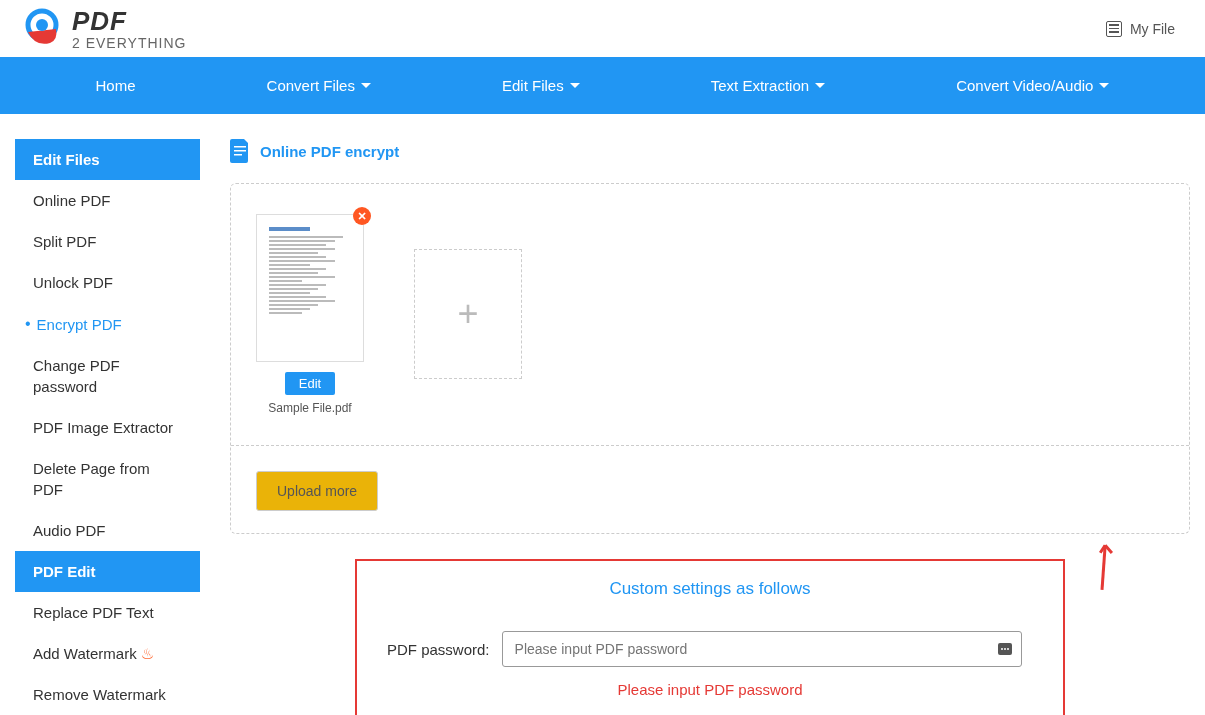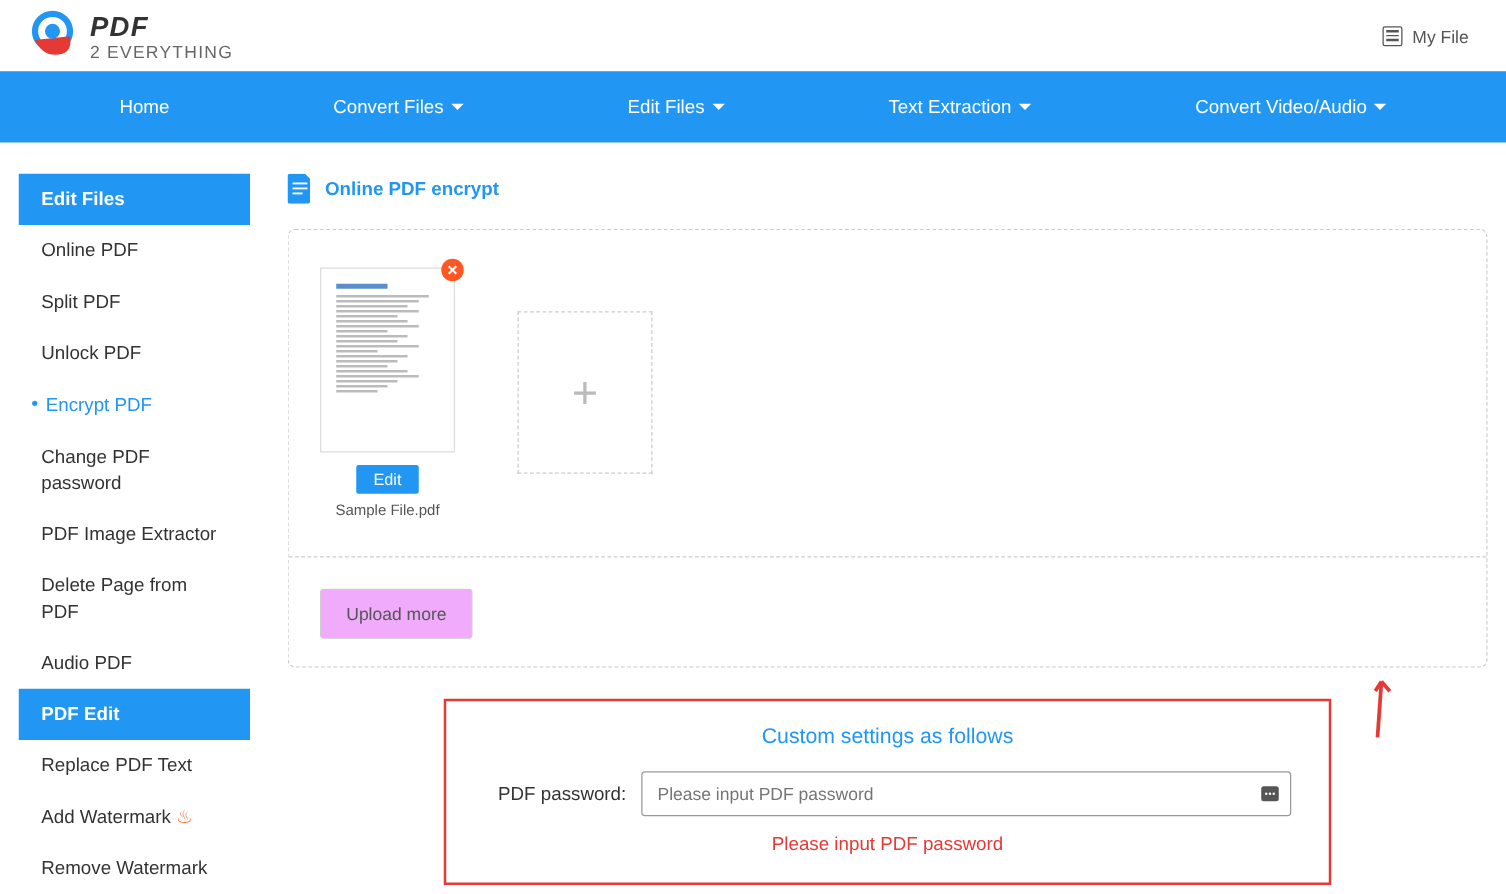--- a/index.html
+++ b/index.html
@@ -3,21 +3,21 @@
 <meta charset="utf-8">
 <style>
 * { margin: 0; padding: 0; box-sizing: border-box; font-family: Arial, sans-serif; }
 body { background: #fff; width: 1205px; height: 715px; overflow: hidden; position: relative; }
 
 .header { height: 57px; display: flex; align-items: center; justify-content: space-between; padding: 0 20px; }
 .logo { display: flex; align-items: center; gap: 8px; }
 .logo-icon { width: 44px; height: 44px; position: relative; }
 .logo-icon svg { width: 100%; height: 100%; }
 .logo-text { display: flex; flex-direction: column; }
-.logo-main { font-size: 22px; font-weight: 900; font-style: italic; color: #333; letter-spacing: 1px; }
+.logo-main { font-size: 26px; font-weight: 900; font-style: italic; color: #333; letter-spacing: 1px; }
 .logo-sub { font-size: 14px; color: #666; letter-spacing: 1px; margin-top: -2px; text-align: center; }
 .myfile { display: flex; align-items: center; gap: 8px; color: #555; font-size: 14px; cursor: pointer; padding: 5px 10px; }
 .myfile-icon { width: 16px; height: 16px; border: 1.5px solid #555; border-radius: 2px; display: flex; flex-direction: column; justify-content: center; gap: 2px; padding: 2px; }
 .myfile-icon span { height: 1.5px; background: #555; }
 
 .nav { height: 57px; background: #2196F3; display: flex; align-items: center; justify-content: space-around; padding: 0 30px; }
 .nav-item { color: #fff; font-size: 15px; cursor: pointer; display: flex; align-items: center; gap: 6px; }
 .nav-caret { width: 0; height: 0; border-left: 5px solid transparent; border-right: 5px solid transparent; border-top: 5px solid #fff; }
 
 .main { display: flex; gap: 30px; padding: 25px 15px 0 15px; }
@@ -49,30 +49,30 @@
 .remove-btn { position: absolute; top: -8px; right: -8px; width: 18px; height: 18px; background: #FF5722; border-radius: 50%; color: #fff; display: flex; align-items: center; justify-content: center; font-size: 11px; cursor: pointer; font-weight: bold; }
 .edit-btn { background: #2196F3; color: #fff; border: none; padding: 4px 14px; font-size: 13px; margin-top: 10px; cursor: pointer; border-radius: 2px; }
 .file-name { font-size: 12px; color: #555; margin-top: 6px; }
 
 .add-more { width: 108px; height: 130px; border: 1.5px dashed #ccc; display: flex; align-items: center; justify-content: center; cursor: pointer; margin-top: 35px; }
 .plus-icon { font-size: 36px; color: #bbb; font-weight: 300; }
 
 .upload-footer { display: flex; justify-content: space-between; align-items: center; border-top: 1.5px dashed #ccc; margin: 0 -25px -15px; padding: 25px 25px 22px; }
 .upload-status { color: #777; font-size: 14px; }
 .footer-buttons { display: flex; gap: 18px; align-items: center; }
-.upload-more-btn { background: #f0abfc; border: 1px solid #ccc; padding: 11px 20px; font-size: 14px; color: #555; cursor: pointer; border-radius: 3px; }
+.upload-more-btn { background: #eab308; border: 1px solid #ccc; padding: 11px 20px; font-size: 14px; color: #555; cursor: pointer; border-radius: 3px; }
 .processing-btn { background: #4A9FE8; color: #fff; border: none; padding: 11px 22px; font-size: 14px; cursor: pointer; display: flex; align-items: center; gap: 8px; border-radius: 3px; }
 .processing-box { border: 2px solid #E53935; padding: 8px; border-radius: 3px; }
 .swap-icon { width: 14px; height: 14px; }
 
 .arrow-annotation { position: absolute; right: 80px; top: 540px; color: #E53935; font-size: 40px; transform: rotate(-30deg); }
 
 .settings-box { border: 2px solid #E53935; margin: 25px auto 0; width: 710px; padding: 18px 30px 22px; }
-.settings-title { text-align: center; color: #2196F3; font-size: 17px; margin-bottom: 18px; }
-.settings-row { display: flex; align-items: center; justify-content: flex-end; gap: 12px; }
+.settings-title { text-align: center; color: #2196F3; font-size: 17px; margin-bottom: 32px; }
+.settings-row { display: flex; align-items: center; justify-content: flex-start; gap: 12px; }
 .settings-label { font-size: 15px; color: #333; }
 .settings-input-wrap { position: relative; width: 520px; }
 .settings-input { width: 100%; padding: 8px 35px 8px 12px; border: 1px solid #999; border-radius: 3px; font-size: 14px; height: 36px; }
 .input-icon { position: absolute; right: 10px; top: 50%; transform: translateY(-50%); width: 14px; height: 12px; background: #555; border-radius: 2px; display: flex; align-items: center; justify-content: center; }
 .input-icon span { width: 2px; height: 2px; background: #fff; border-radius: 50%; box-shadow: -3px 0 0 #fff, 3px 0 0 #fff; }
 .error-msg { text-align: center; color: #E53935; font-size: 15px; margin-top: 14px; }
 </style>
 </head>
 <body>
 

